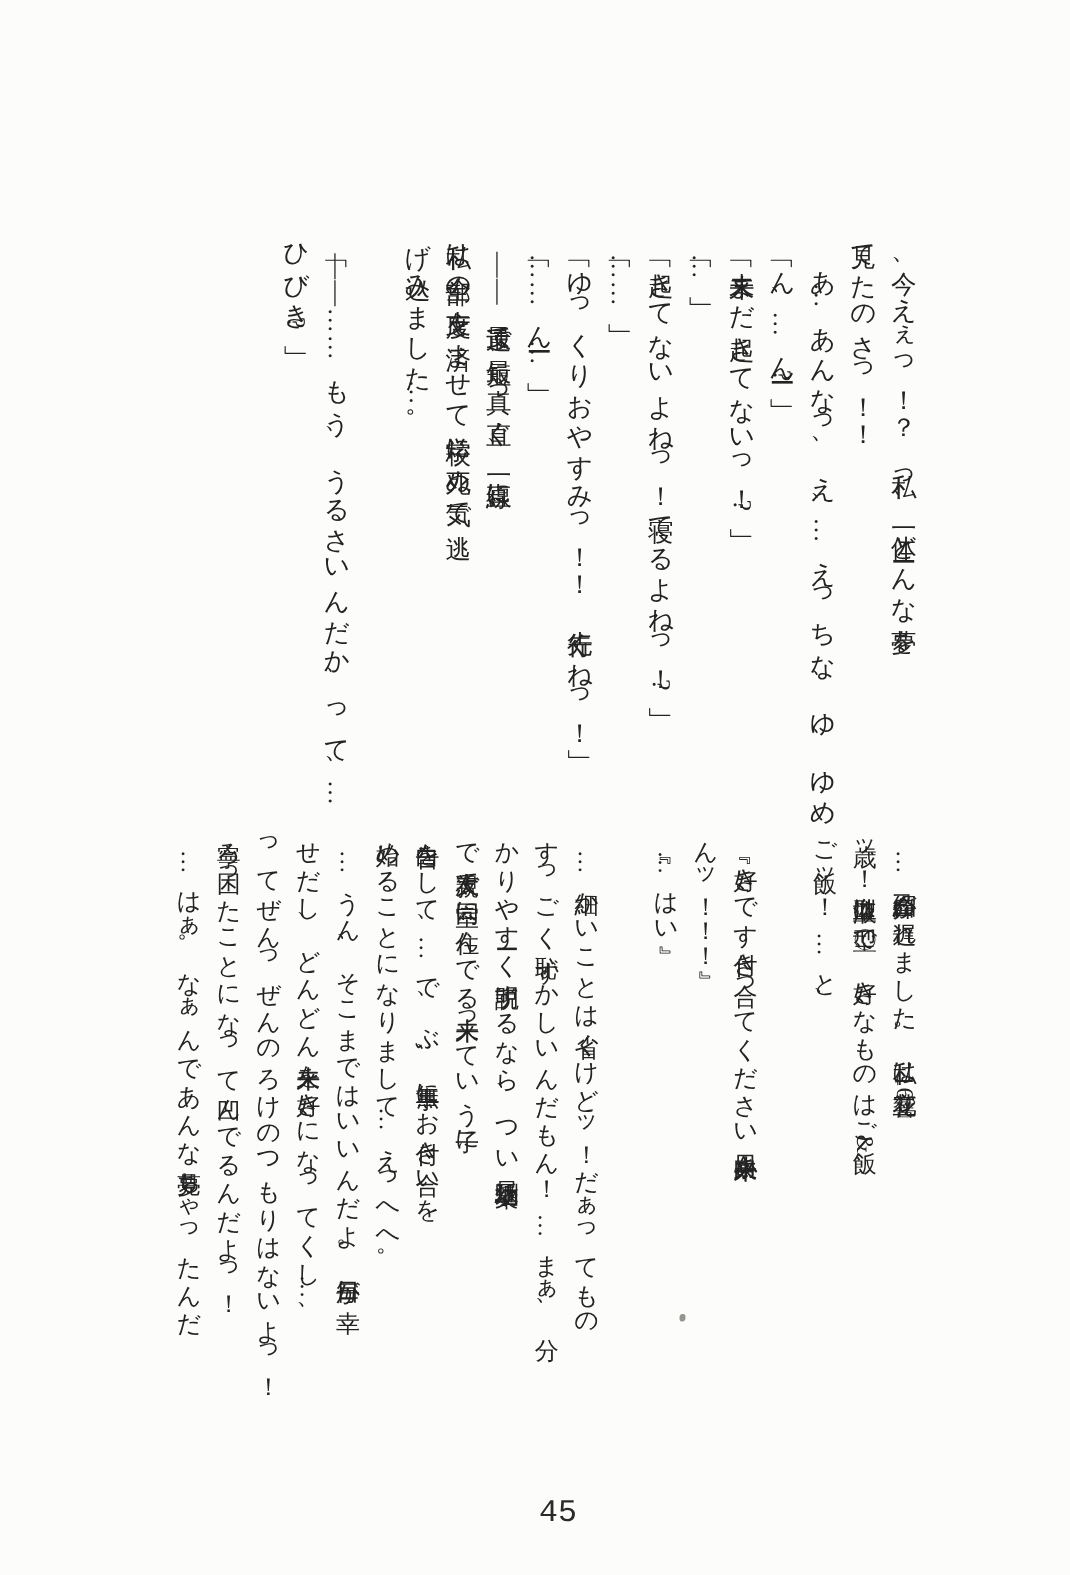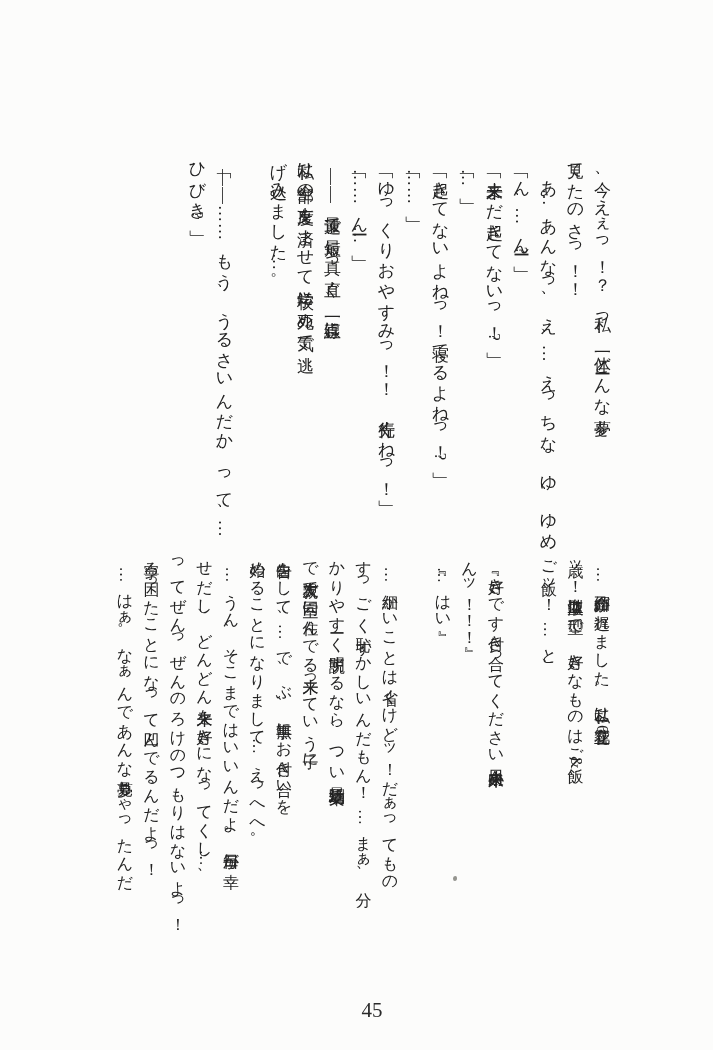--- a/index.html
+++ b/index.html
@@ -44,21 +44,21 @@
     font-size: 16px;
     letter-spacing: 0.5px;
     line-height: 26.5px;
   }
   .page-number {
     position: absolute;
     top: 998px;
     left: 352px;
     width: 40px;
     text-align: center;
-    font-family: Liberation Serif, serif;
+    font-family: Liberation Mono, monospace;
     font-size: 21px;
     color: #2a2a2a;
   }
   .ink-speck {
     position: absolute;
     left: 453px;
     top: 876px;
     width: 4px;
     height: 5px;
     background: #7a7a74;

